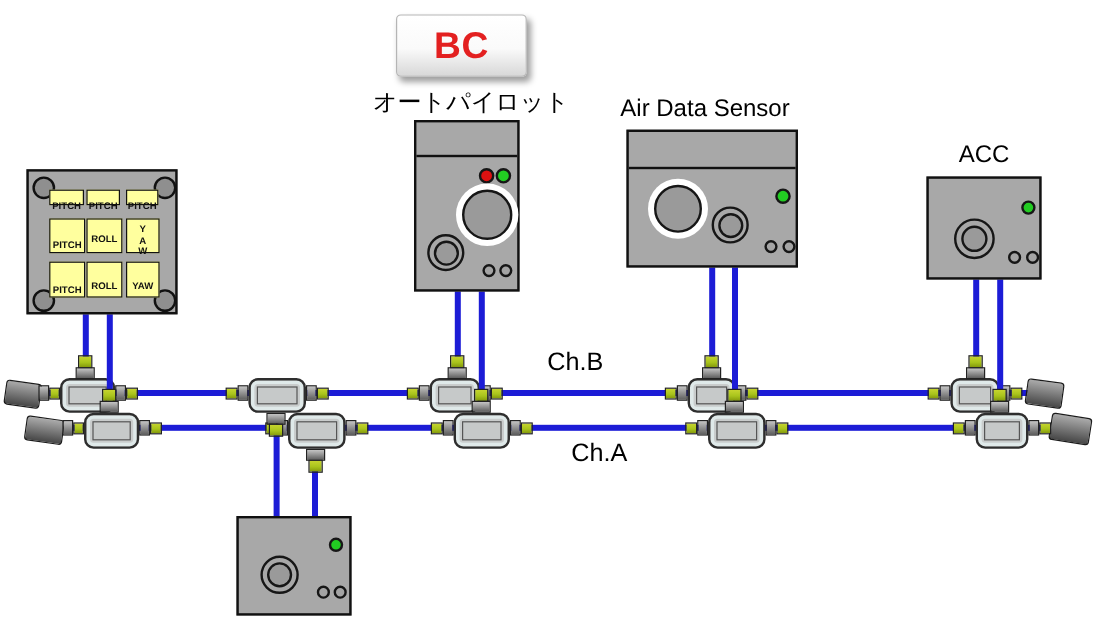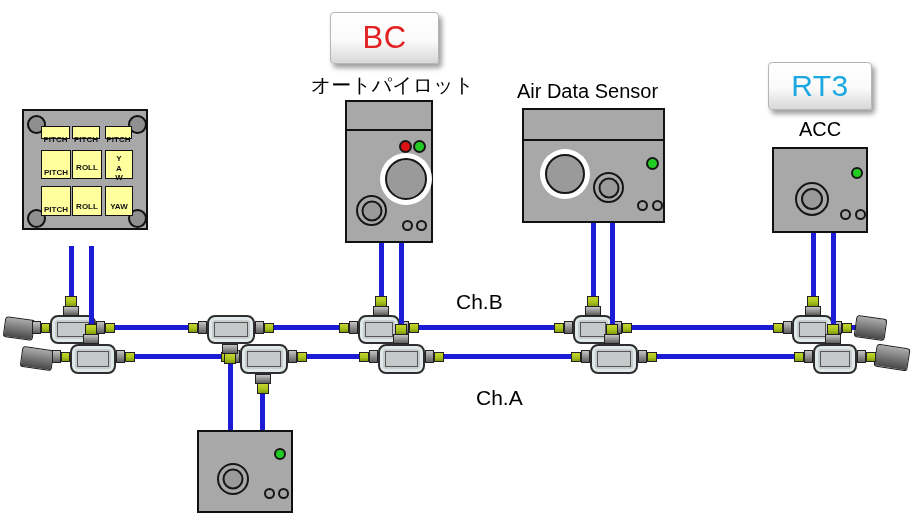--- a/index.html
+++ b/index.html
@@ -3,21 +3,21 @@
 <meta charset="utf-8">
 <style>
   html,body{margin:0;padding:0;background:#fff;}
   .stage{position:relative;width:917px;height:523px;background:#fff;overflow:hidden;
          font-family:"Liberation Sans","DejaVu Sans",sans-serif;}
   
   .tagbtn{position:absolute;display:flex;align-items:center;justify-content:center;
           background:linear-gradient(180deg,#ffffff 0%,#fafafa 55%,#d8d8d8 100%);
           border:1px solid #b5b5b5;border-radius:4px;
           box-shadow:3px 4px 5px rgba(0,0,0,.38);
-          font-weight:normal;font-size:30px;letter-spacing:.5px;z-index:7;}
+          font-weight:bold;font-size:30px;letter-spacing:.5px;z-index:7;}
   .caption{position:absolute;color:#000;font-size:20px;white-space:nowrap;text-align:center;z-index:7;}
   .buslabel{position:absolute;color:#000;font-size:21px;white-space:nowrap;z-index:6;}
   
   .hwire{position:absolute;height:5px;background:currentColor;z-index:1;}
   .vwire{position:absolute;width:5px;background:currentColor;z-index:4;}
   
   .coupler{position:absolute;background:#c9cccc;border:2px solid #2e2e2e;border-radius:8px;
            box-shadow:inset 0 0 0 3px #dfe9e9;box-sizing:border-box;z-index:3;}
   .coupler-inner{position:absolute;left:5px;right:5px;top:5px;bottom:5px;
            border:1px solid #555;background:#c6c9c9;}
@@ -163,21 +163,21 @@
   <div class="conn-green stubp" style="left:606px;top:324px;width:12px;height:11px;"></div>
   <div class="conn-gray stubp" style="left:604px;top:334px;width:16px;height:10px;"></div>
   <div class="conn-green stubp" style="left:827px;top:324px;width:12px;height:11px;"></div>
   <div class="conn-gray stubp" style="left:825px;top:334px;width:16px;height:10px;"></div>
 
   <div class="conn-gray stubp" style="left:222px;top:344px;width:16px;height:10px;"></div>
   <div class="conn-green stubp" style="left:224px;top:353px;width:12px;height:11px;"></div>
   <div class="conn-gray stubp" style="left:255px;top:374px;width:16px;height:10px;"></div>
   <div class="conn-green stubp" style="left:257px;top:383px;width:12px;height:11px;"></div>
 
-  <div class="device" style="left:22px;top:109px;width:126px;height:121px;">
+  <div class="device" style="left:22px;top:141px;width:126px;height:121px;">
     <div class="screw" style="left:3px;top:4px;"></div>
     <div class="screw" style="left:104px;top:4px;"></div>
     <div class="screw" style="left:3px;top:98px;"></div>
     <div class="screw" style="left:104px;top:98px;"></div>
 
     <div class="ybtn" style="left:17px;top:15px;width:29px;height:13px;"></div>
     <div class="ybtn" style="left:48px;top:15px;width:28px;height:13px;"></div>
     <div class="ybtn" style="left:81px;top:15px;width:27px;height:13px;"></div>
     <div class="ylabel" style="left:17px;top:24px;width:29px;">PITCH</div>
     <div class="ylabel" style="left:48px;top:24px;width:28px;">PITCH</div>
@@ -244,23 +244,20 @@
     <div class="circle dbl-outer" style="left:18px;top:31px;width:32px;height:32px;">
       <div class="dbl-inner" style="width:21px;height:21px;"></div>
     </div>
     <div class="circle dot" style="left:65px;top:56px;width:11px;height:11px;"></div>
     <div class="circle dot" style="left:79px;top:56px;width:11px;height:11px;"></div>
   </div>
 
   <div class="tagbtn" style="left: 330px; top: 12px; width: 107px; height: 50px; font-size: 31px; color: rgb(227, 32, 32);">
       <span>BC</span>
     </div>
-  <div class="tagbtn" style="left: 768px; top: 62px; width: 102px; height: 46px; color: rgb(27, 167, 224);">
-      <span>RT3</span>
-    </div>
 
   <div class="caption" style="left:505px;top:80px;width:165px;">Air Data Sensor</div>
   <div class="caption" style="left:310px;top:72px;width:165px;">オートパイロット</div>
   <div class="caption" style="left:770px;top:118px;width:100px;">ACC</div>
   <div class="buslabel" style="left:456px;top:290px;">Ch.B</div>
-  <div class="buslabel" style="left:476px;top:386px;">Ch.A</div>
+  <div class="buslabel" style="left:476px;top:366px;">Ch.A</div>
 
 </div>
 
 </body></html>

